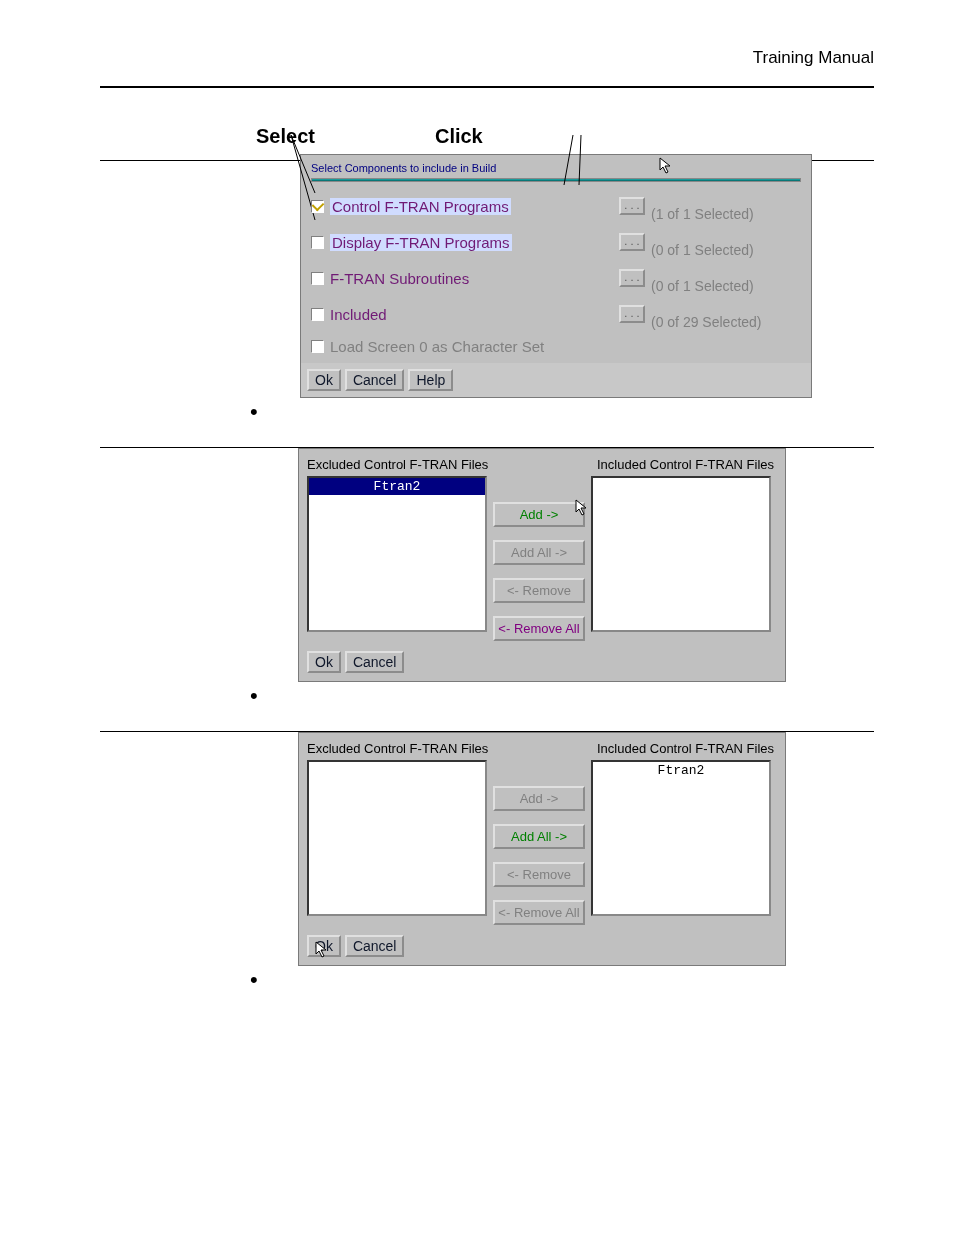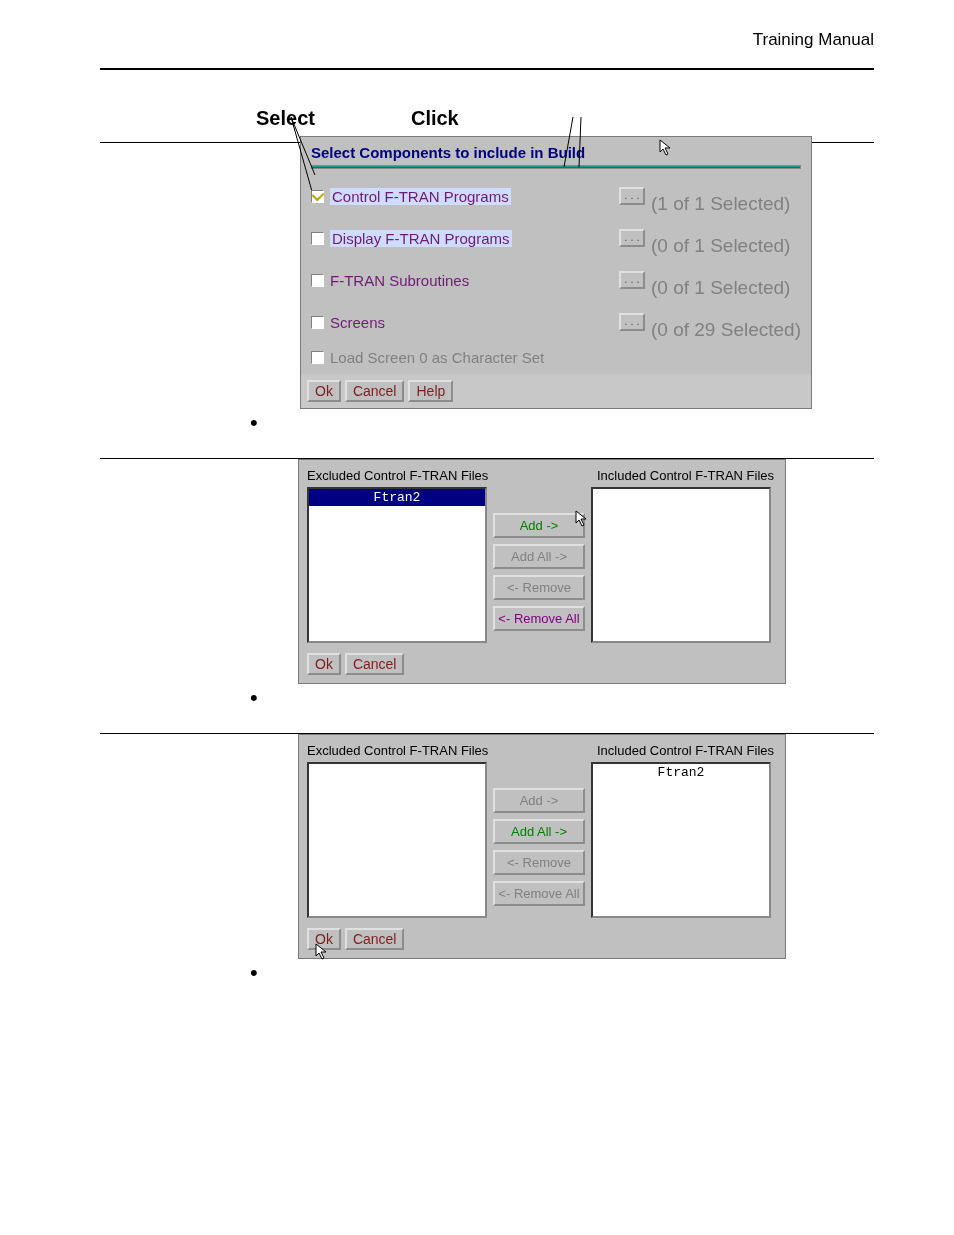--- a/index.html
+++ b/index.html
@@ -10,20 +10,21 @@
     background: #fff;
     width: 954px;
   }
   .page {
     padding: 30px 80px 40px 100px;
   }
   .header-right {
     text-align: right;
     font-size: 17px;
     margin-bottom: 18px;
+    margin-top: 18px;
   }
   .hr-top {
     border: none;
     border-top: 2px solid #000;
     margin: 0 0 30px 0;
   }
   .section {
     display: flex;
     margin-bottom: 8px;
   }
@@ -40,35 +41,34 @@
     padding-top: 0;
   }
   .labels-row {
     display: flex;
     font-weight: bold;
     font-size: 20px;
     margin-bottom: 6px;
     margin-top: -36px;
   }
   .sel-label { margin-left: 6px; }
-  .click-label { margin-left: 96px; }
+  .click-label { margin-left: 120px; }
 
   
   .dlg1 {
     background: #c0c0c0;
     border: 1px solid #7a7a7a;
     width: 512px;
     margin-left: 50px;
     position: relative;
   }
   .dlg1-title {
     color: #000080;
-    font-size: 15px;
+    font-size: 11px;
     padding: 7px 25px 4px 10px;
-    font-weight: bold;
   }
   .teal-line {
     height: 4px;
     background: linear-gradient(#2aa, #066);
     margin: 0 10px 6px 10px;
     border: 1px solid #888;
   }
   .row1 {
     display: flex;
     align-items: center;
@@ -108,21 +108,21 @@
     font-size: 11px;
     text-align: center;
     line-height: 12px;
     color: #555;
     margin-left: auto;
     margin-right: 6px;
     cursor: pointer;
   }
   .status-txt {
     color: #808080;
-    font-size: 19px;
+    font-size: 14px;
     width: 150px;
     margin-top: 16px;
   }
   .load-row {
     display: flex;
     align-items: center;
     padding: 6px 10px 8px 10px;
     color: #808080;
     font-size: 15px;
   }
@@ -131,21 +131,21 @@
     gap: 4px;
     padding: 6px;
     background: #c8c8c8;
   }
   .win-btn {
     background: #c0c0c0;
     border: 2px outset #e0e0e0;
     padding: 1px 6px;
     font-size: 14px;
     cursor: pointer;
-    color: #7f1d1d;
+    color: #0f172a;
   }
 
   .bullet-row {
     margin: 8px 0 30px 150px;
     font-size: 22px;
     line-height: 0.5;
   }
 
   
   .conn-svg {
@@ -191,21 +191,21 @@
   }
   .listbox .item {
     padding: 1px 4px;
     color: #000;
   }
   .mid-btns {
     width: 104px;
     display: flex;
     flex-direction: column;
     align-items: center;
-    gap: 6px;
+    gap: 13px;
     padding-top: 26px;
   }
   .mid-btn {
     width: 92px;
     padding: 3px 2px;
     font-size: 13px;
     border: 2px outset #e0e0e0;
     background: #c0c0c0;
     text-align: center;
     cursor: pointer;
@@ -272,21 +272,21 @@
           </svg>
         </div>
         <div class="row1">
           <span class="chk"></span>
           <span class="lbl-blue">F-TRAN Subroutines</span>
           <span class="ellipsis-btn">. . .</span>
           <span class="status-txt">(0 of 1 Selected)</span>
         </div>
         <div class="row1">
           <span class="chk"></span>
-          <span class="lbl-blue">Screens</span>
+          <span class="lbl-blue">Included</span>
           <span class="ellipsis-btn">. . .</span>
           <span class="status-txt">(0 of 29 Selected)</span>
         </div>
         <div class="load-row">
           <span class="chk"></span>
           <span>Load Screen 0 as Character Set</span>
         </div>
         <div class="dlg-btns">
           <span class="win-btn">Ok</span>
           <span class="win-btn">Cancel</span>

